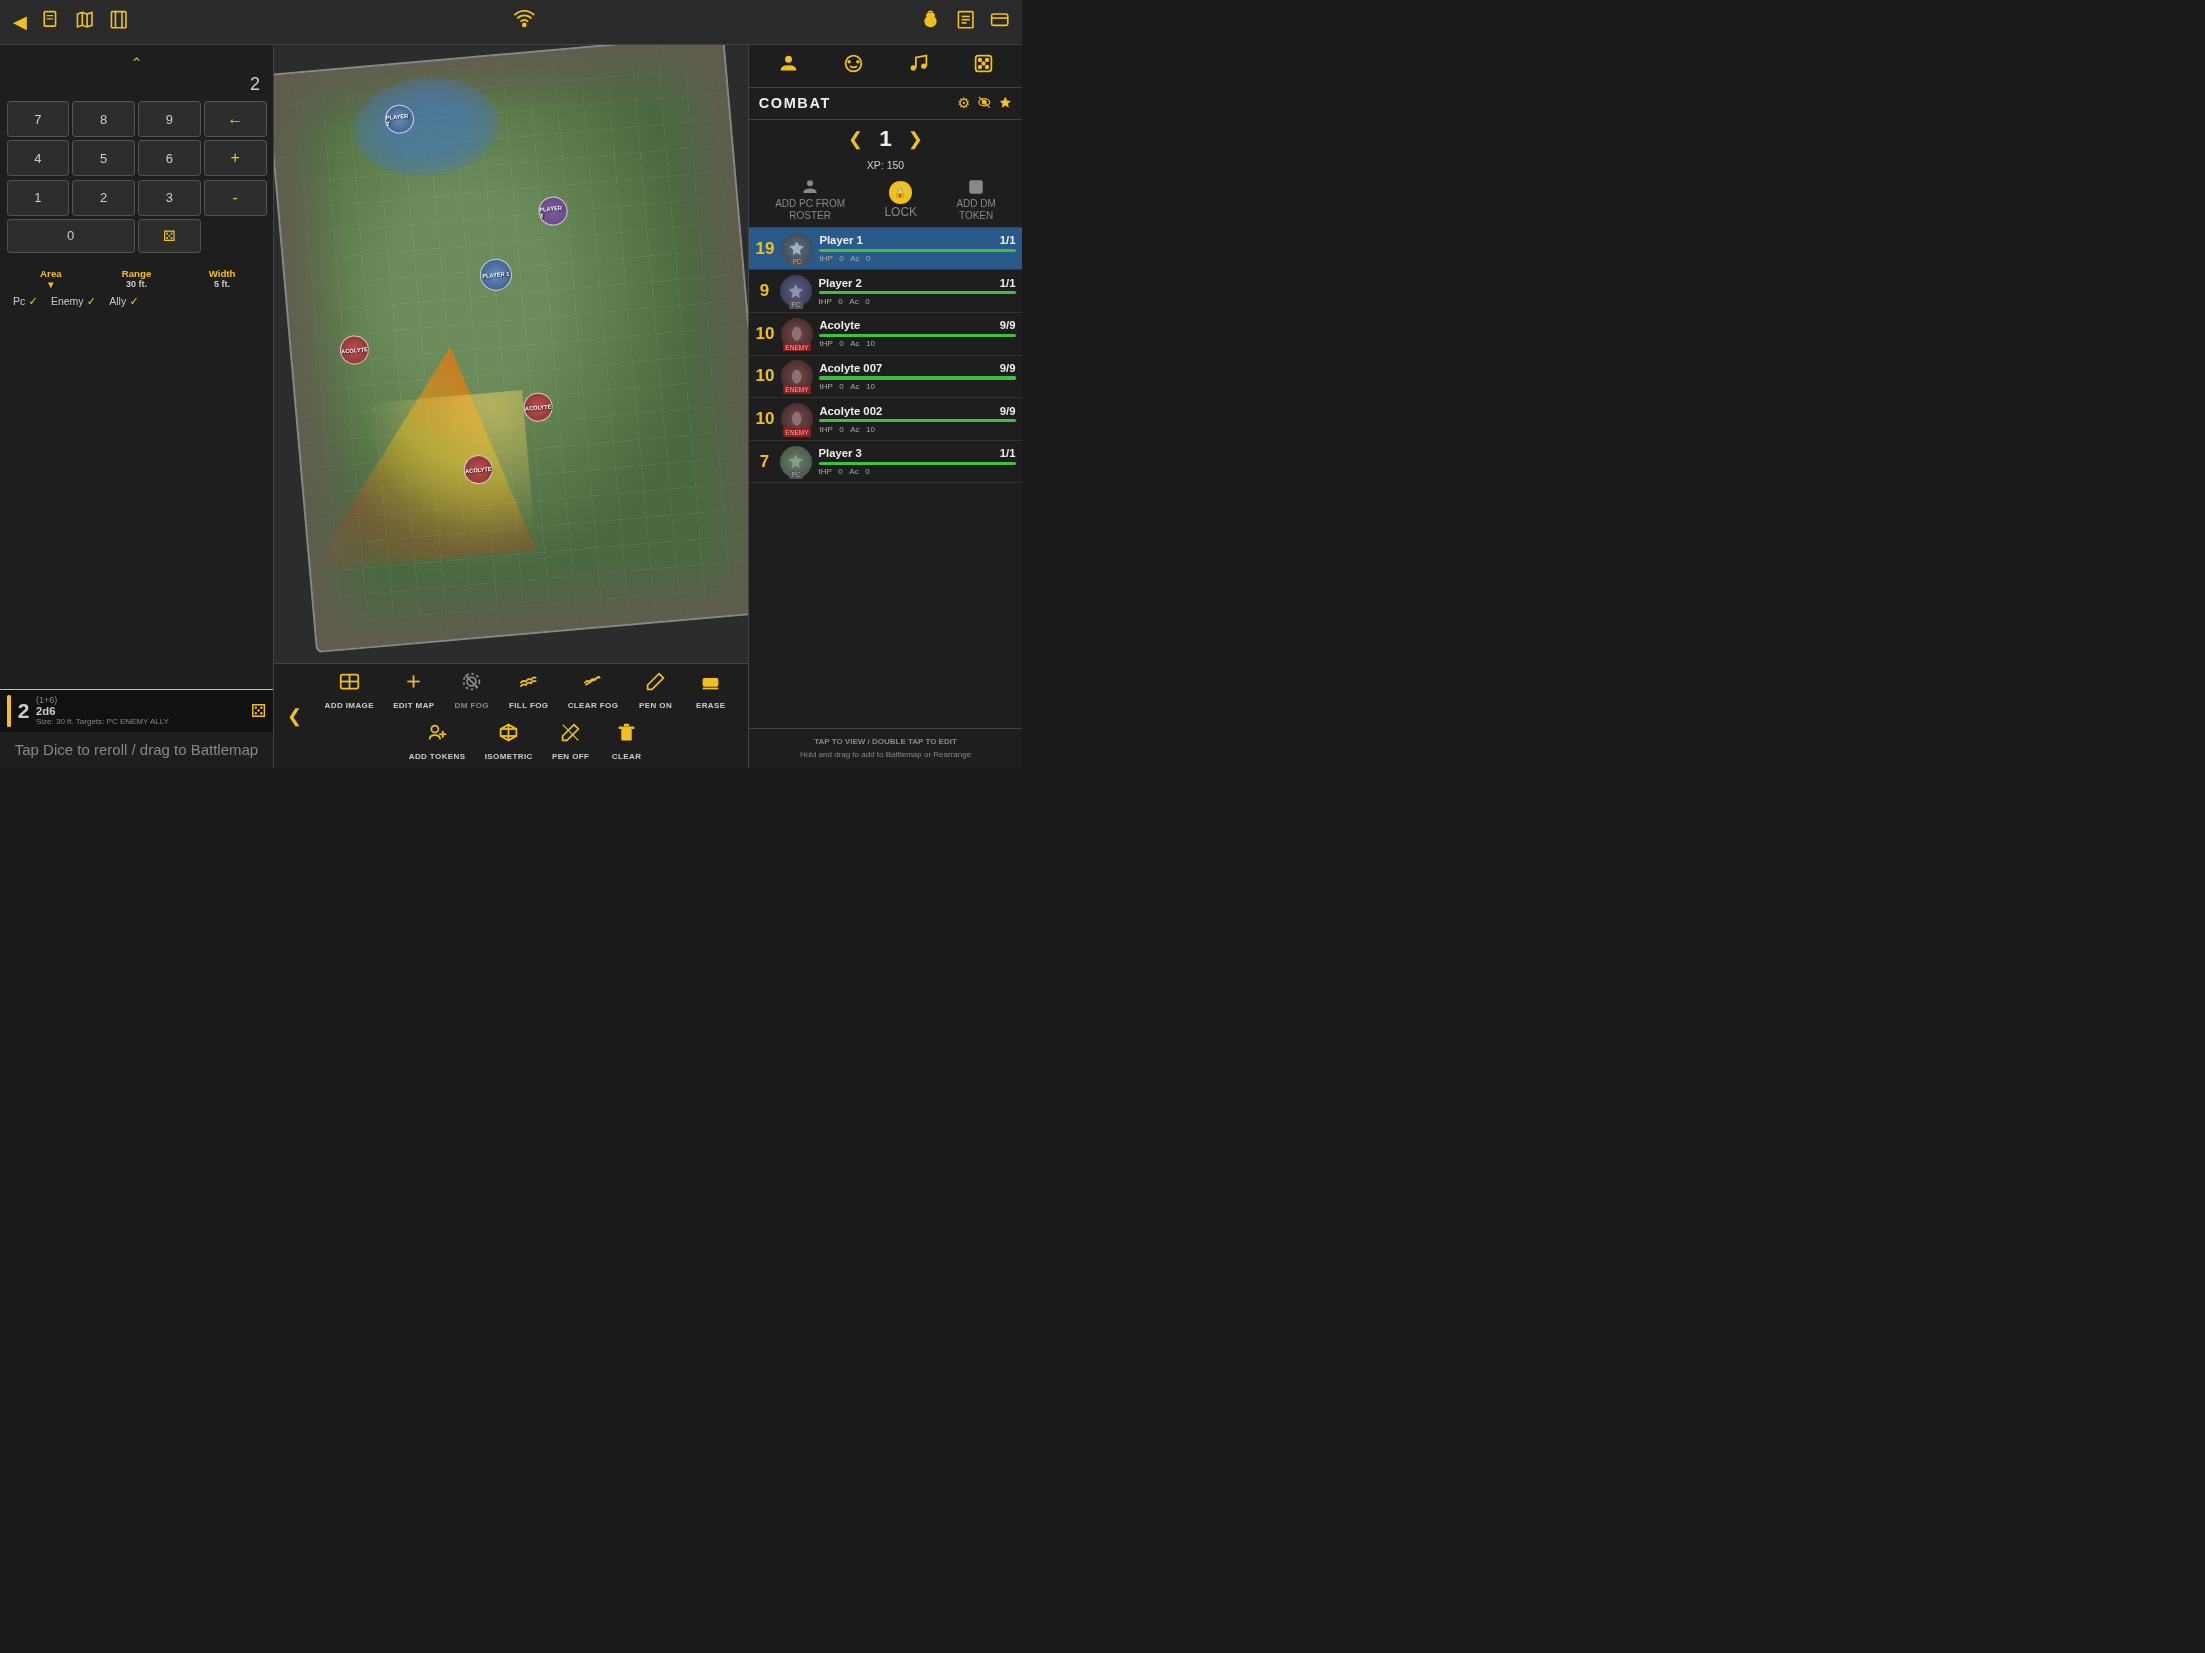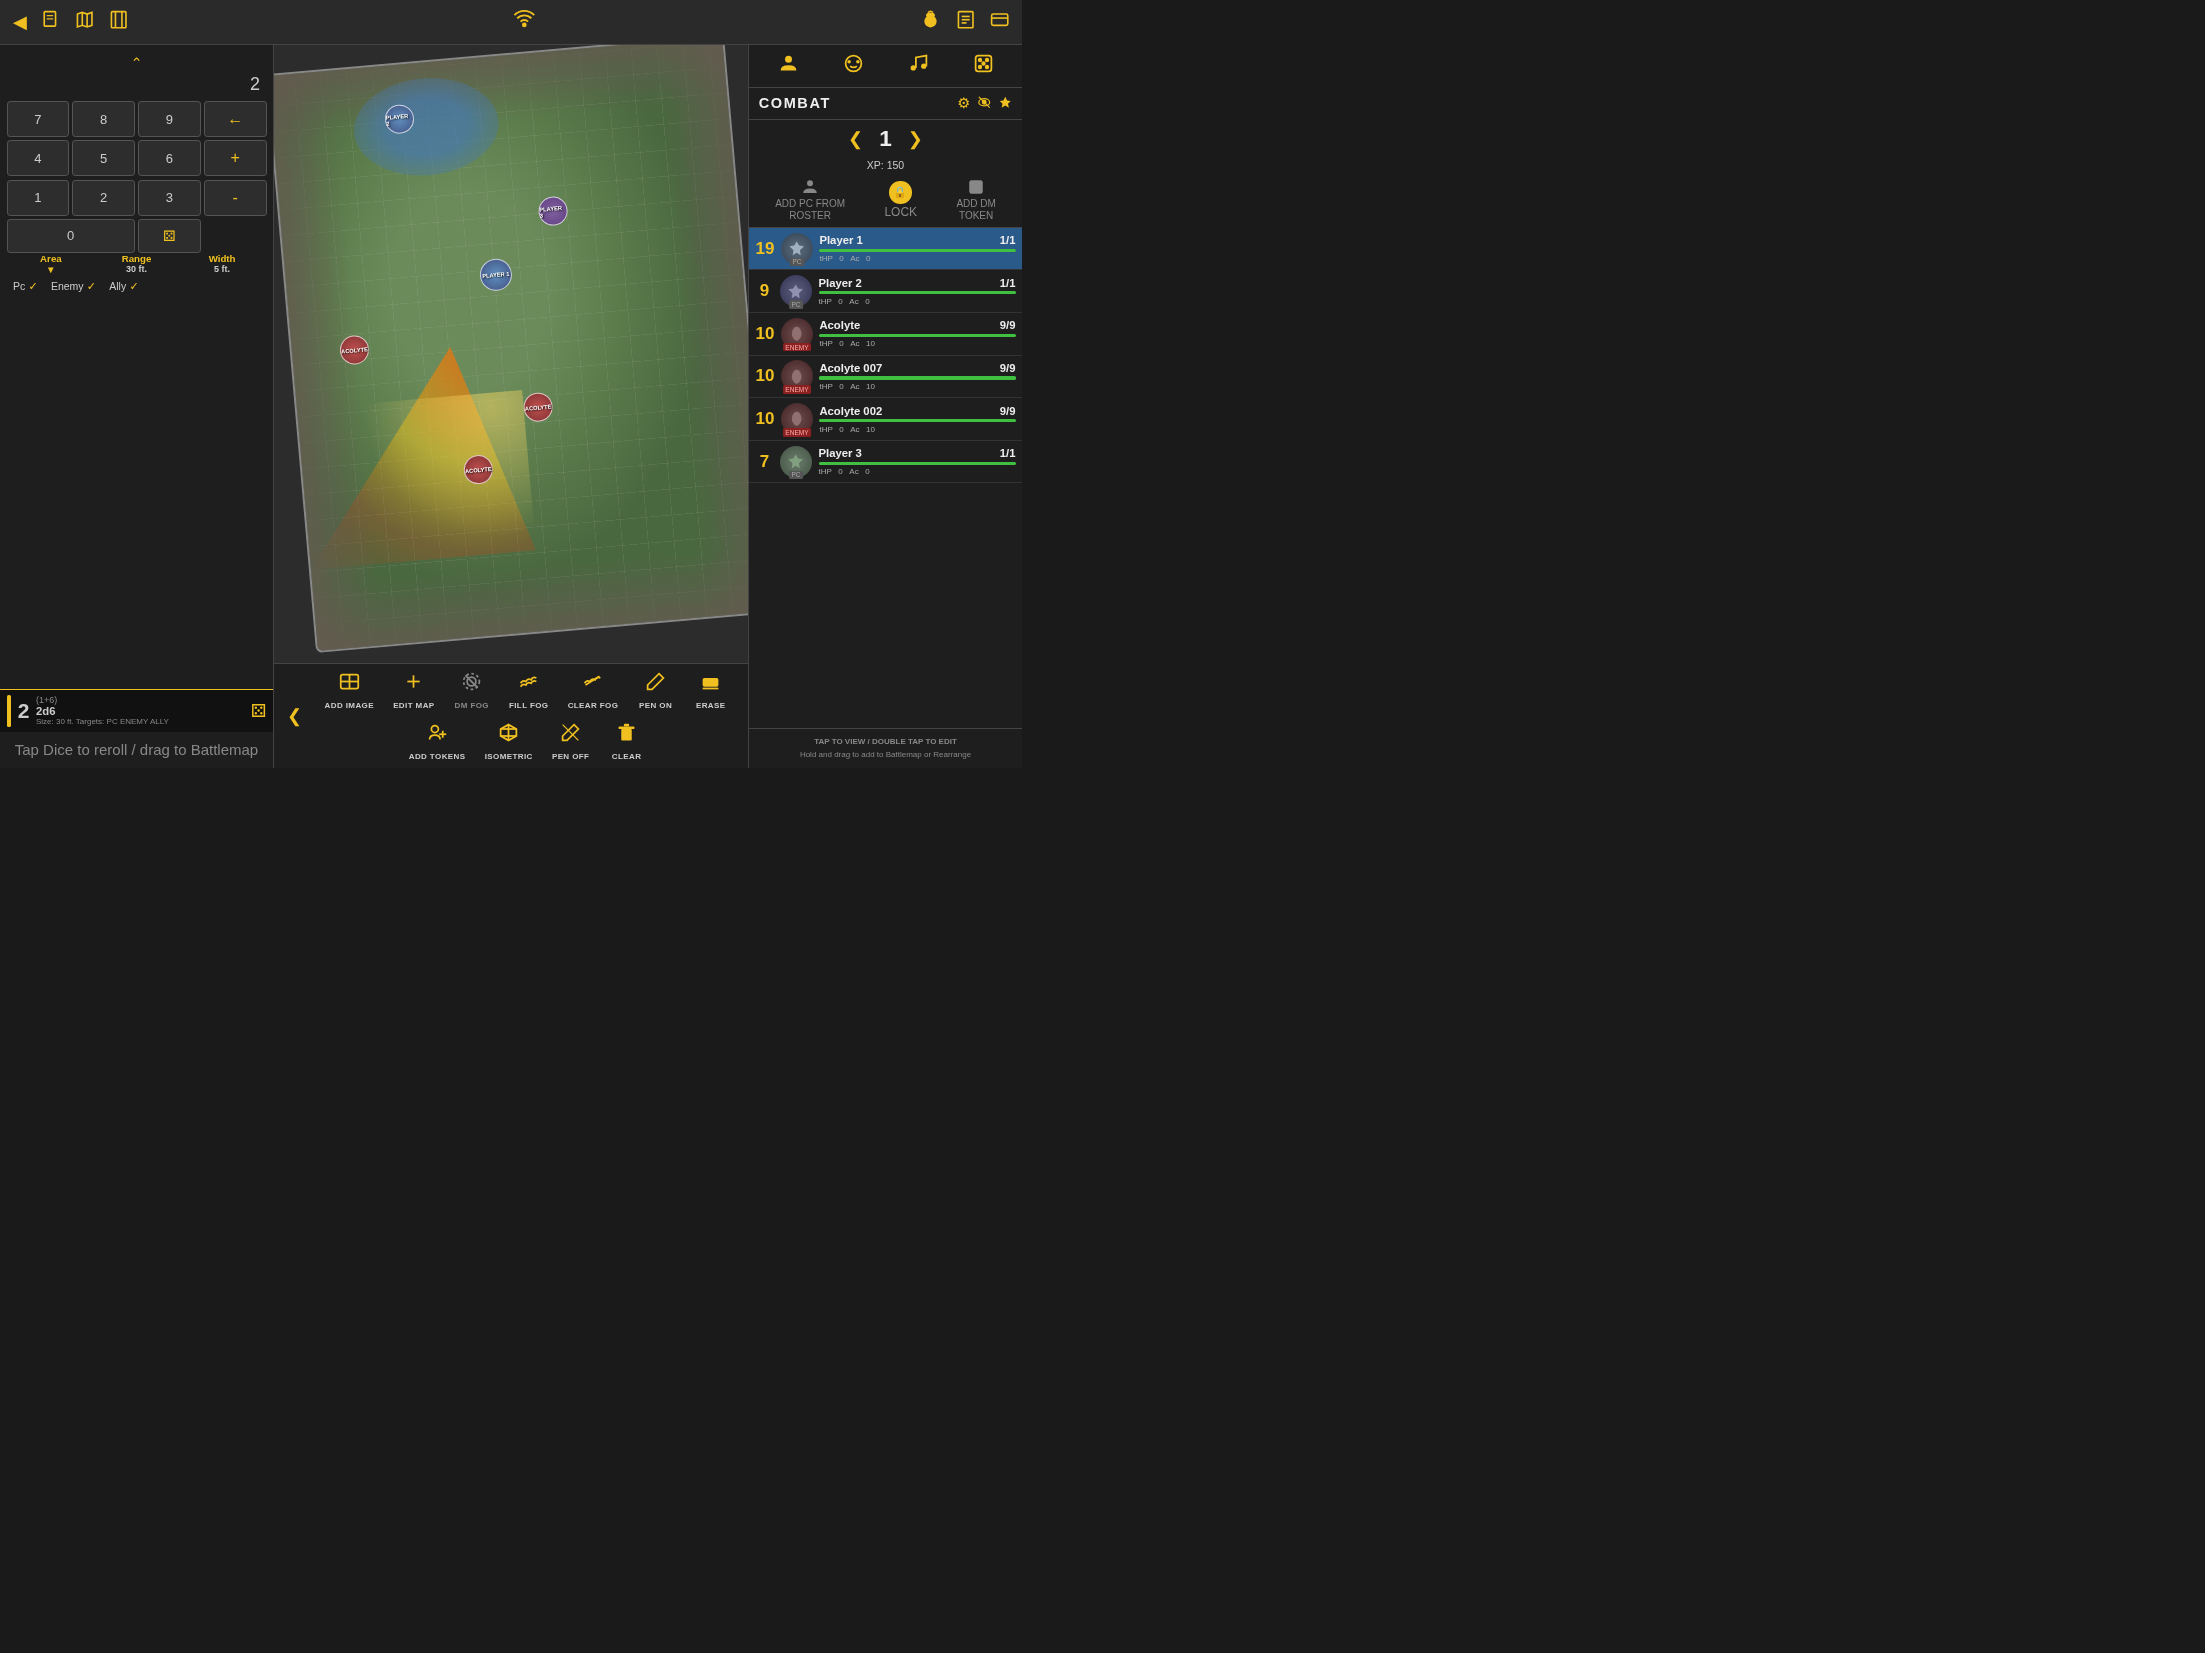--- a/index.html
+++ b/index.html
@@ -118,21 +118,21 @@
       grid-column: span 2;
     }
     .num-btn.dice-icon {
       color: #f0c020;
       font-size: 14.5px;
     }
     .area-range-row {
       display: grid;
       grid-template-columns: 1fr 1fr 1fr;
       gap: 3.2px;
-      margin-top: 0;
+      margin-top: 15px;
       padding: 0 3.2px;
     }
     .area-box {
       text-align: center;
       color: #f0c020;
       font-size: 9.7px;
       font-weight: bold;
     }
     .area-box .sub {
       color: #ccc;

